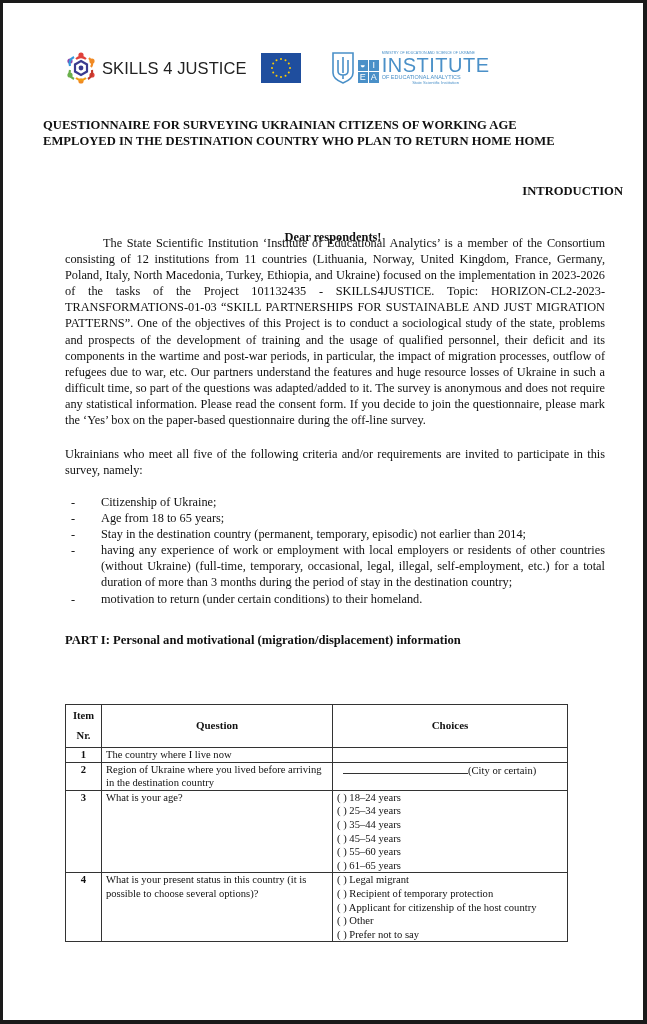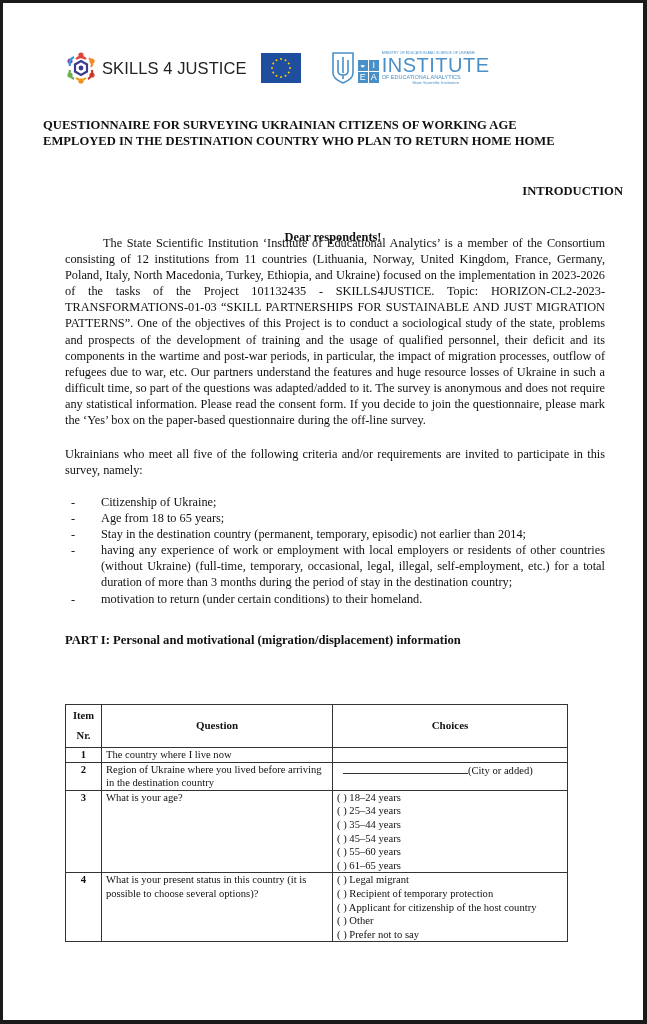--- a/index.html
+++ b/index.html
@@ -156,21 +156,21 @@
     <tbody>
       <tr>
         <td class="num">1</td>
         <td class="q">The country where I live now</td>
         <td></td>
       </tr>
       <tr>
         <td class="num">2</td>
         <td class="q">Region of Ukraine where you lived before arriving in the destination country</td>
         <td>
-          <span class="blank-line"></span><span>(City or added)</span>
+          <span class="blank-line"></span><span>(City or certain)</span>
         </td>
       </tr>
       <tr>
         <td class="num">3</td>
         <td class="q">What is your age?</td>
         <td>
           <span class="choice-line">( ) 18–24 years</span>
           <span class="choice-line">( ) 25–34 years</span>
           <span class="choice-line">( ) 35–44 years</span>
           <span class="choice-line">( ) 45–54 years</span>

